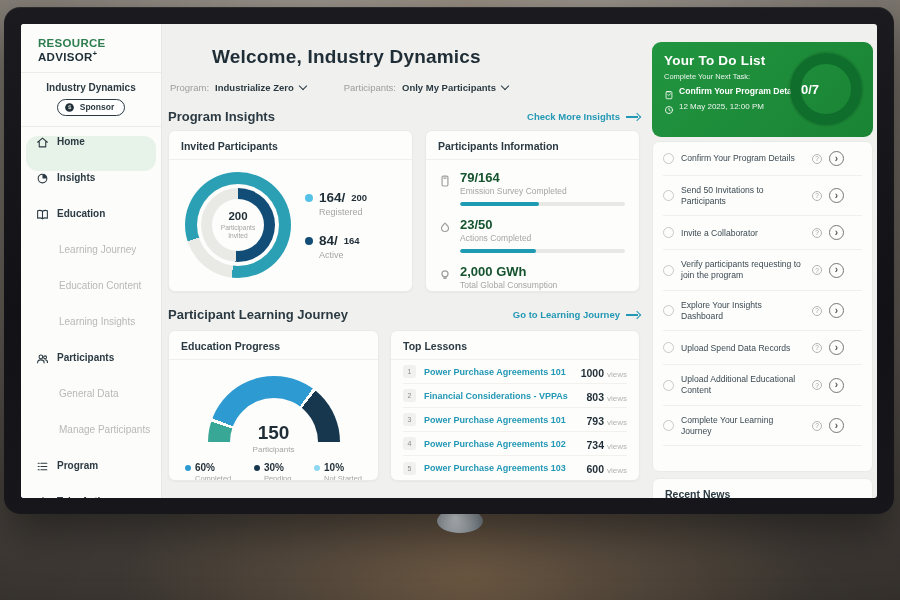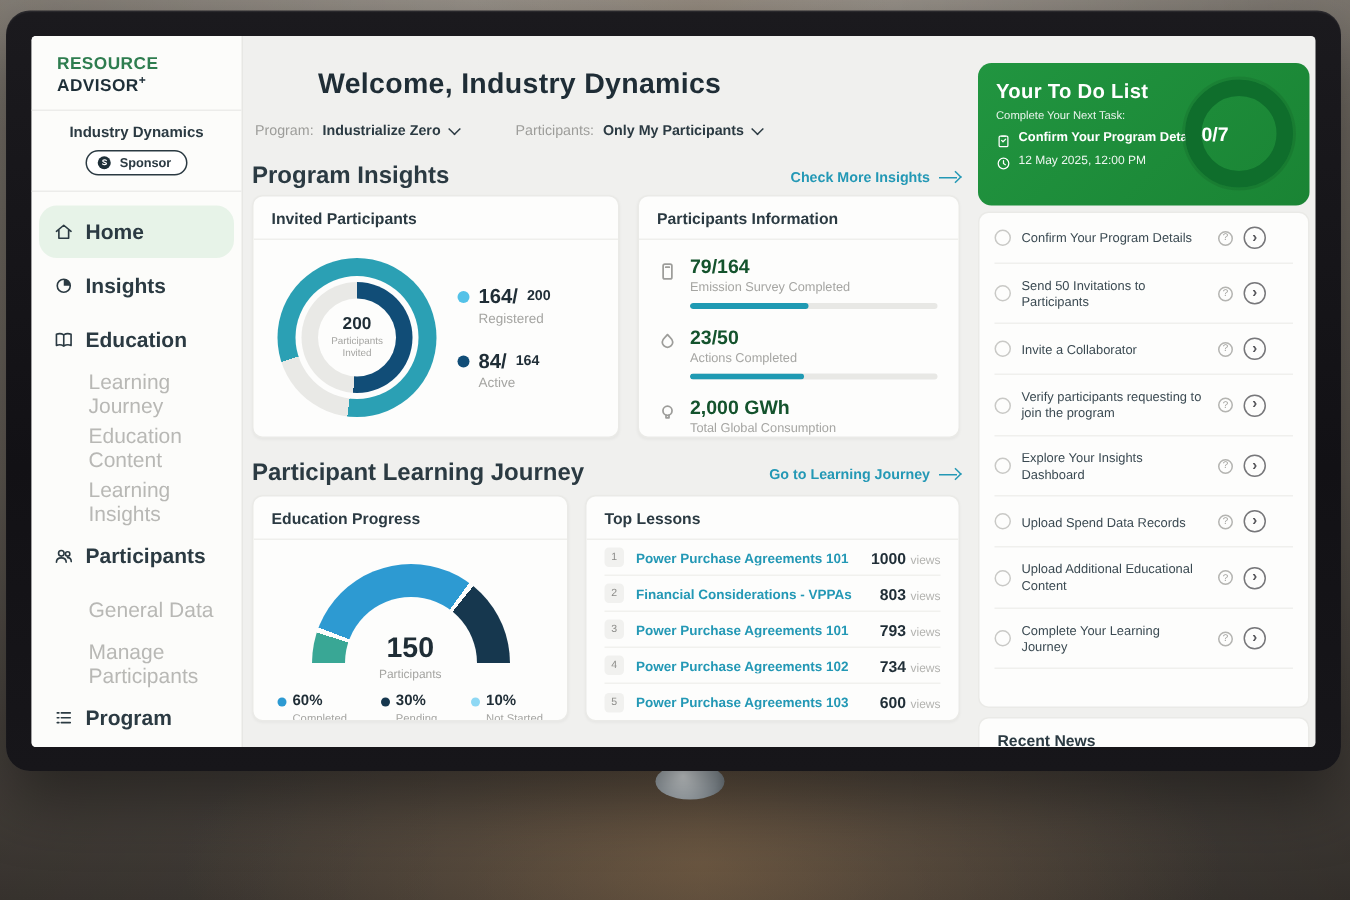--- a/index.html
+++ b/index.html
@@ -25,37 +25,37 @@
   .logo{ padding:13px 0 9px 17px; font-size:11.5px; font-weight:bold; letter-spacing:.3px; }
   .logo .b1{ color:#2e7d4f; } .logo .b2{ color:#1e2f38; }
   .logo sup{ color:#1e2f38; font-size:8px; font-weight:bold; }
   .sb-div{ height:1px; background:#ececea; }
   .org{ text-align:center; font-size:10px; font-weight:bold; color:#2b3a42; padding:9px 4px 6px; }
   .sponsor{ display:flex; align-items:center; gap:5px; width:max-content; margin:0 auto 10px;
     border:1px solid #2b3a42; border-radius:11px; padding:2px 10px 2px 6px;
     font-size:8.5px; font-weight:bold; color:#2b3a42; background:#fff; }
   .sponsor .icn{ width:11px; height:11px; color:#1e2f38; }
   nav{ padding-top:8px; }
-  .nav-item{ display:flex; align-items:center; gap:8px; height:35px; margin:1px 5px; padding-left:10px;
-    font-size:14px; font-weight:bold; color:#2b3a42; border-radius:12px; cursor:pointer; }
+  .nav-item{ display:flex; gap:8px; height:35px; margin:1px 5px; padding-left:10px;
+    font-size:10px; font-weight:bold; color:#2b3a42; border-radius:12px; cursor:pointer; }
   .nav-item .nav-icon{ width:13px; height:13px; color:#2b3a42; flex:none; }
   .nav-item .nav-icon svg{ width:100%; height:100%; }
   .nav-item.active{ background:#e7f3e8; }
   .nav-item.sub{ padding-left:33px; font-weight:normal; color:#b8b8b5; }
 
   
   .main-title{ position:absolute; left:147px; top:22px; font-size:19px; font-weight:800; color:#1f2d36; letter-spacing:.2px;margin-left:44px;}
   .filters{ position:absolute; left:149px; top:58px; display:flex; gap:38px; align-items:center; }
   .filter{ display:flex; align-items:center; gap:6px; cursor:pointer; }
   .filter .lab{ font-size:9.5px; color:#9d9d9a; }
   .filter .val{ font-size:9.5px; font-weight:bold; color:#2b3a42; }
   .chev{ width:6px; height:6px; border-right:1.6px solid #2b3a42; border-bottom:1.6px solid #2b3a42;
     transform:rotate(45deg); margin-top:-3px; }
   .section-row{ position:absolute; left:147px; width:472px; display:flex; justify-content:space-between; align-items:center; }
-  .sec-title{ font-size:16px; font-weight:bold; color:#2b3a42; }
+  .sec-title{ font-size:13px; font-weight:bold; color:#2b3a42; }
   .sec-link{ display:flex; align-items:center; gap:6px; font-size:9.5px; font-weight:bold; color:#2398b5; cursor:pointer; }
   .arrow-r{ width:14px; height:9px; position:relative; }
   .arrow-r::before{ content:""; position:absolute; left:0; top:4px; width:12px; height:1.6px; background:#2398b5; }
   .arrow-r::after{ content:""; position:absolute; right:0; top:1.6px; width:5px; height:5px;
     border-top:1.6px solid #2398b5; border-right:1.6px solid #2398b5; transform:rotate(45deg); }
 
   .card{ position:absolute; background:#fdfdfc; border:1px solid #eaeae7; border-radius:7px;
     box-shadow:0 1px 2px rgba(0,0,0,.04); overflow:hidden; }
   .card-title{ font-size:10.5px; font-weight:bold; color:#2b3a42; padding:9px 12px 7px; border-bottom:1px solid #efefec; }
 

